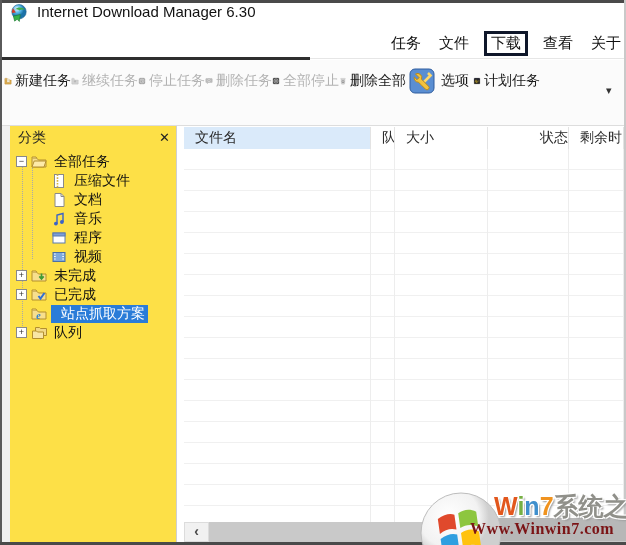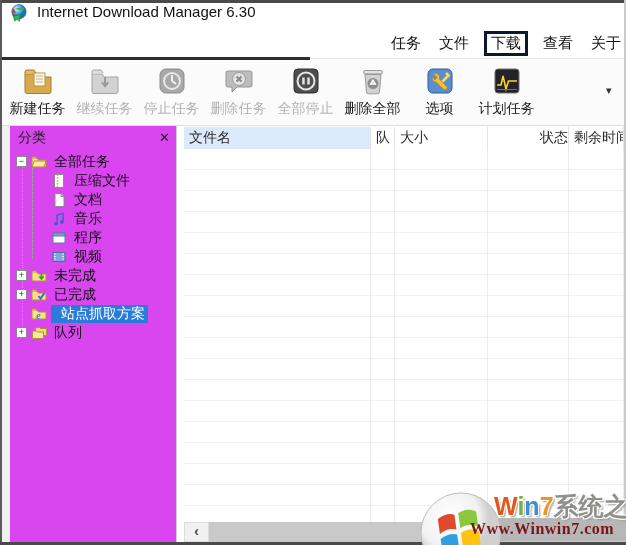--- a/index.html
+++ b/index.html
@@ -15,44 +15,44 @@
   .titlebar .appicon{width:20px;height:20px;margin-left:7px;}
   .titlebar .title{margin-left:8px;font-size:15px;color:#111;}
   
   .menubar{left:2px;top:30px;width:622px;height:27px;background:#fff;display:flex;align-items:center;padding-left:12px;gap:12px;box-sizing:border-box;justify-content:flex-end;}
   .menu-item{font-size:15px;color:#111;padding:1px 3px;cursor:default;}
   .menu-item.annotated{border:3px solid #0f172a;padding:0 4px;margin:-3px 0;}
   .menu-underline-dark{left:0;top:57px;width:310px;height:3px;background:#2e2e2e;}
   .menu-underline-light{left:310px;top:58px;width:316px;height:1px;background:#e6e6e6;}
   
   .toolbar{left:2px;top:60px;width:622px;height:66px;background:#fbfbfb;border-bottom:1px solid #ddd;display:flex;align-items:flex-start;padding:5px 0 0 2px;box-sizing:border-box;}
-  .tb-btn{width:67px;display:flex;flex-direction:column;align-items:center;gap:3px;}
+  .tb-btn{width:67px;display:flex;flex-direction:row;align-items:center;gap:3px;}
   .tb-btn .ticon{width:32px;height:32px;}
   .tb-btn .tlabel{font-size:14px;color:#1a1a1a;white-space:nowrap;}
   .tb-btn.disabled .tlabel{color:#b3b3b3;}
   .tb-dropdown{left:606px;top:84px;font-size:11px;color:#333;cursor:default;}
   
   .left-gutter{left:2px;top:126px;width:8px;height:416px;background:#f0f0f0;}
-  .sidebar{left:10px;top:126px;width:167px;height:416px;background:#d946ef;border-right:1px solid #cfcfcf;box-sizing:border-box;}
+  .sidebar{left:10px;top:126px;width:167px;height:416px;background:#fde047;border-right:1px solid #cfcfcf;box-sizing:border-box;}
   .sb-head{display:flex;align-items:center;height:23px;padding:0 6px 0 8px;}
   .sb-title{font-size:14px;color:#222;flex:1;}
   .sb-close{font-size:13px;font-weight:bold;color:#222;cursor:default;}
   .tree{position:relative;padding-top:3px;}
   .tree-row{display:flex;align-items:center;height:19px;position:relative;}
   .tree-row .expander{width:9px;height:9px;border:1px solid #898989;background:#fff;font-size:9px;line-height:8px;text-align:center;color:#333;margin-left:6px;flex:0 0 auto;box-sizing:content-box;}
   .tree-row .exp-space{width:17px;flex:0 0 auto;}
   .tree-row.lvl1 .indent{width:20px;flex:0 0 auto;}
   .tree-row .ticon{width:16px;height:16px;margin:0 4px 0 4px;flex:0 0 auto;}
   .tree-row .tlabel{font-size:14px;color:#111;padding:0 3px;white-space:nowrap;}
   .tree-row.selected .tlabel{background:#2a7cd8;color:#fff;padding-left:10px;}
   .tree-connector{border-left:1px dotted #a9a9a9;width:0;}
   
   .main{left:184px;top:127px;width:440px;height:415px;background:#fff;}
   .thead{position:absolute;left:0;top:0;height:22px;width:440px;display:flex;border-bottom:1px solid #dcdcdc;background:#fff;}
-  .th{font-size:14px;color:#2b2b2b;padding:2px 0 0 5px;border-right:1px solid #e3e3e3;box-sizing:border-box;white-space:nowrap;overflow:hidden;}
+  .th{font-size:14px;color:#2b2b2b;padding:2px 0 0 11px;border-right:1px solid #e3e3e3;box-sizing:border-box;white-space:nowrap;overflow:hidden;}
   .th.hl{background:#daeafa;}
   .tbody{position:absolute;left:0;top:22px;width:440px;height:373px;display:flex;
          background:repeating-linear-gradient(to bottom,#fff 0,#fff 20px,#f0f0f0 20px,#f0f0f0 21px);}
   .gcol{border-right:1px solid #ededed;box-sizing:border-box;height:100%;}
   
   .hscroll{position:absolute;left:0;top:395px;width:440px;height:20px;display:flex;}
   .hs-btn{width:25px;height:20px;background:#f1f1f1;border:1px solid #dcdcdc;box-sizing:border-box;color:#4a4a4a;font-size:14px;font-weight:bold;text-align:center;line-height:17px;}
   .hs-track{flex:1;background:#c9c9c9;}
   
   .wm-band{left:449px;top:518px;width:177px;height:23px;background:#b7b7b7;z-index:5;}

